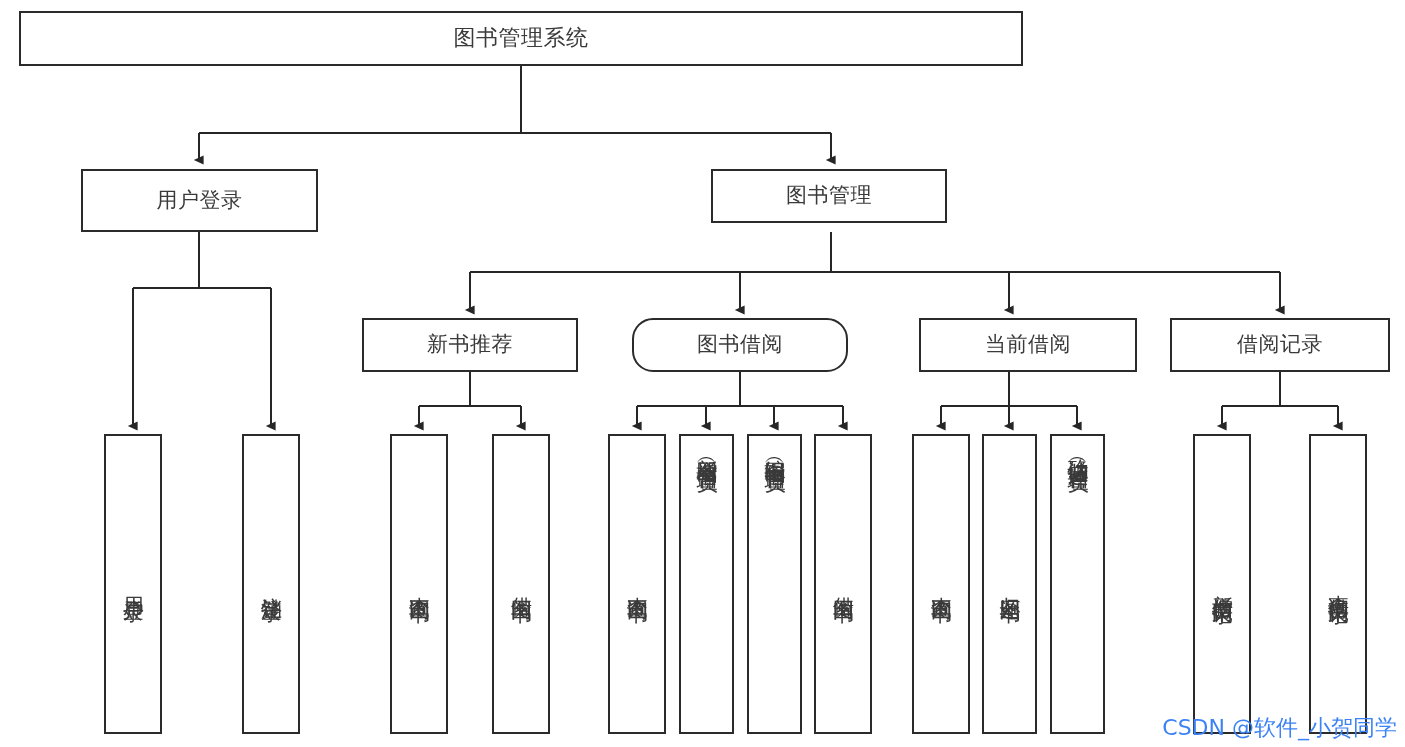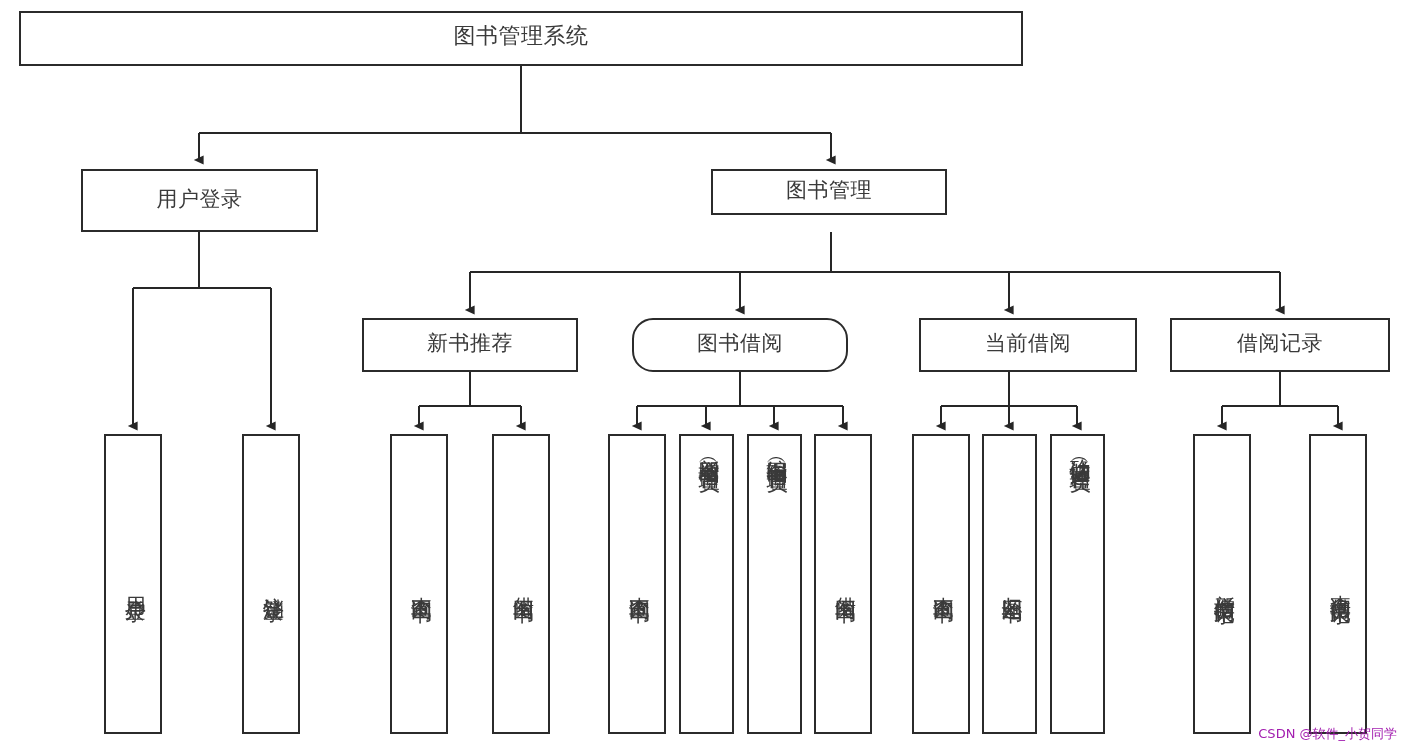--- a/index.html
+++ b/index.html
@@ -30,21 +30,21 @@
     box-sizing: border-box;
     background: #ffffff;
     border: 2px solid #2b2b2b;
     display: flex;
     align-items: center;
     justify-content: center;
     color: #3b3b3b;
     z-index: 3;
   }
   .node .label {
-    font-family: Liberation Mono, monospace;
+    font-family: Liberation Serif, serif;
     color: #3a3a3a;
     letter-spacing: 0.5px;
     white-space: nowrap;
   }
   
   .node.horiz .label {
     font-size: 21px;
     line-height: 1.1;
   }
   .node.root .label {
@@ -65,22 +65,22 @@
     text-orientation: upright;
     font-size: 21px;
     line-height: 1.18;
     letter-spacing: 2px;
   }
   .watermark {
     position: absolute;
     right: 8px;
     bottom: 4px;
     font-family: "DejaVu Sans", "Liberation Sans", sans-serif;
-    font-size: 13px;
-    color: #a21caf;
+    font-size: 22px;
+    color: #3b82f6;
     z-index: 8;
     white-space: nowrap;
     user-select: none;
   }
 </style>
 </head>
 <body>
 
 <div id="diagram-canvas">
 
@@ -136,21 +136,21 @@
     </g>
   </svg>
 
   <div class="node horiz root" style="left:19px; top:11px; width:1004px; height:55px;">
     <span class="label">图书管理系统</span>
   </div>
 
   <div class="node horiz" style="left:81px; top:169px; width:237px; height:63px;">
     <span class="label">用户登录</span>
   </div>
-  <div class="node horiz" style="left:711px; top:169px; width:236px; height:46px;">
+  <div class="node horiz" style="left:711px; top:169px; width:236px; height:54px;">
     <span class="label">图书管理</span>
   </div>
 
   <div class="node horiz" style="left:362px; top:318px; width:216px; height:54px;">
     <span class="label">新书推荐</span>
   </div>
   <div class="node horiz" style="left:632px; top:318px; width:216px; height:54px;border-radius:21px;">
     <span class="label">图书借阅</span>
   </div>
   <div class="node horiz" style="left:919px; top:318px; width:218px; height:54px;">

